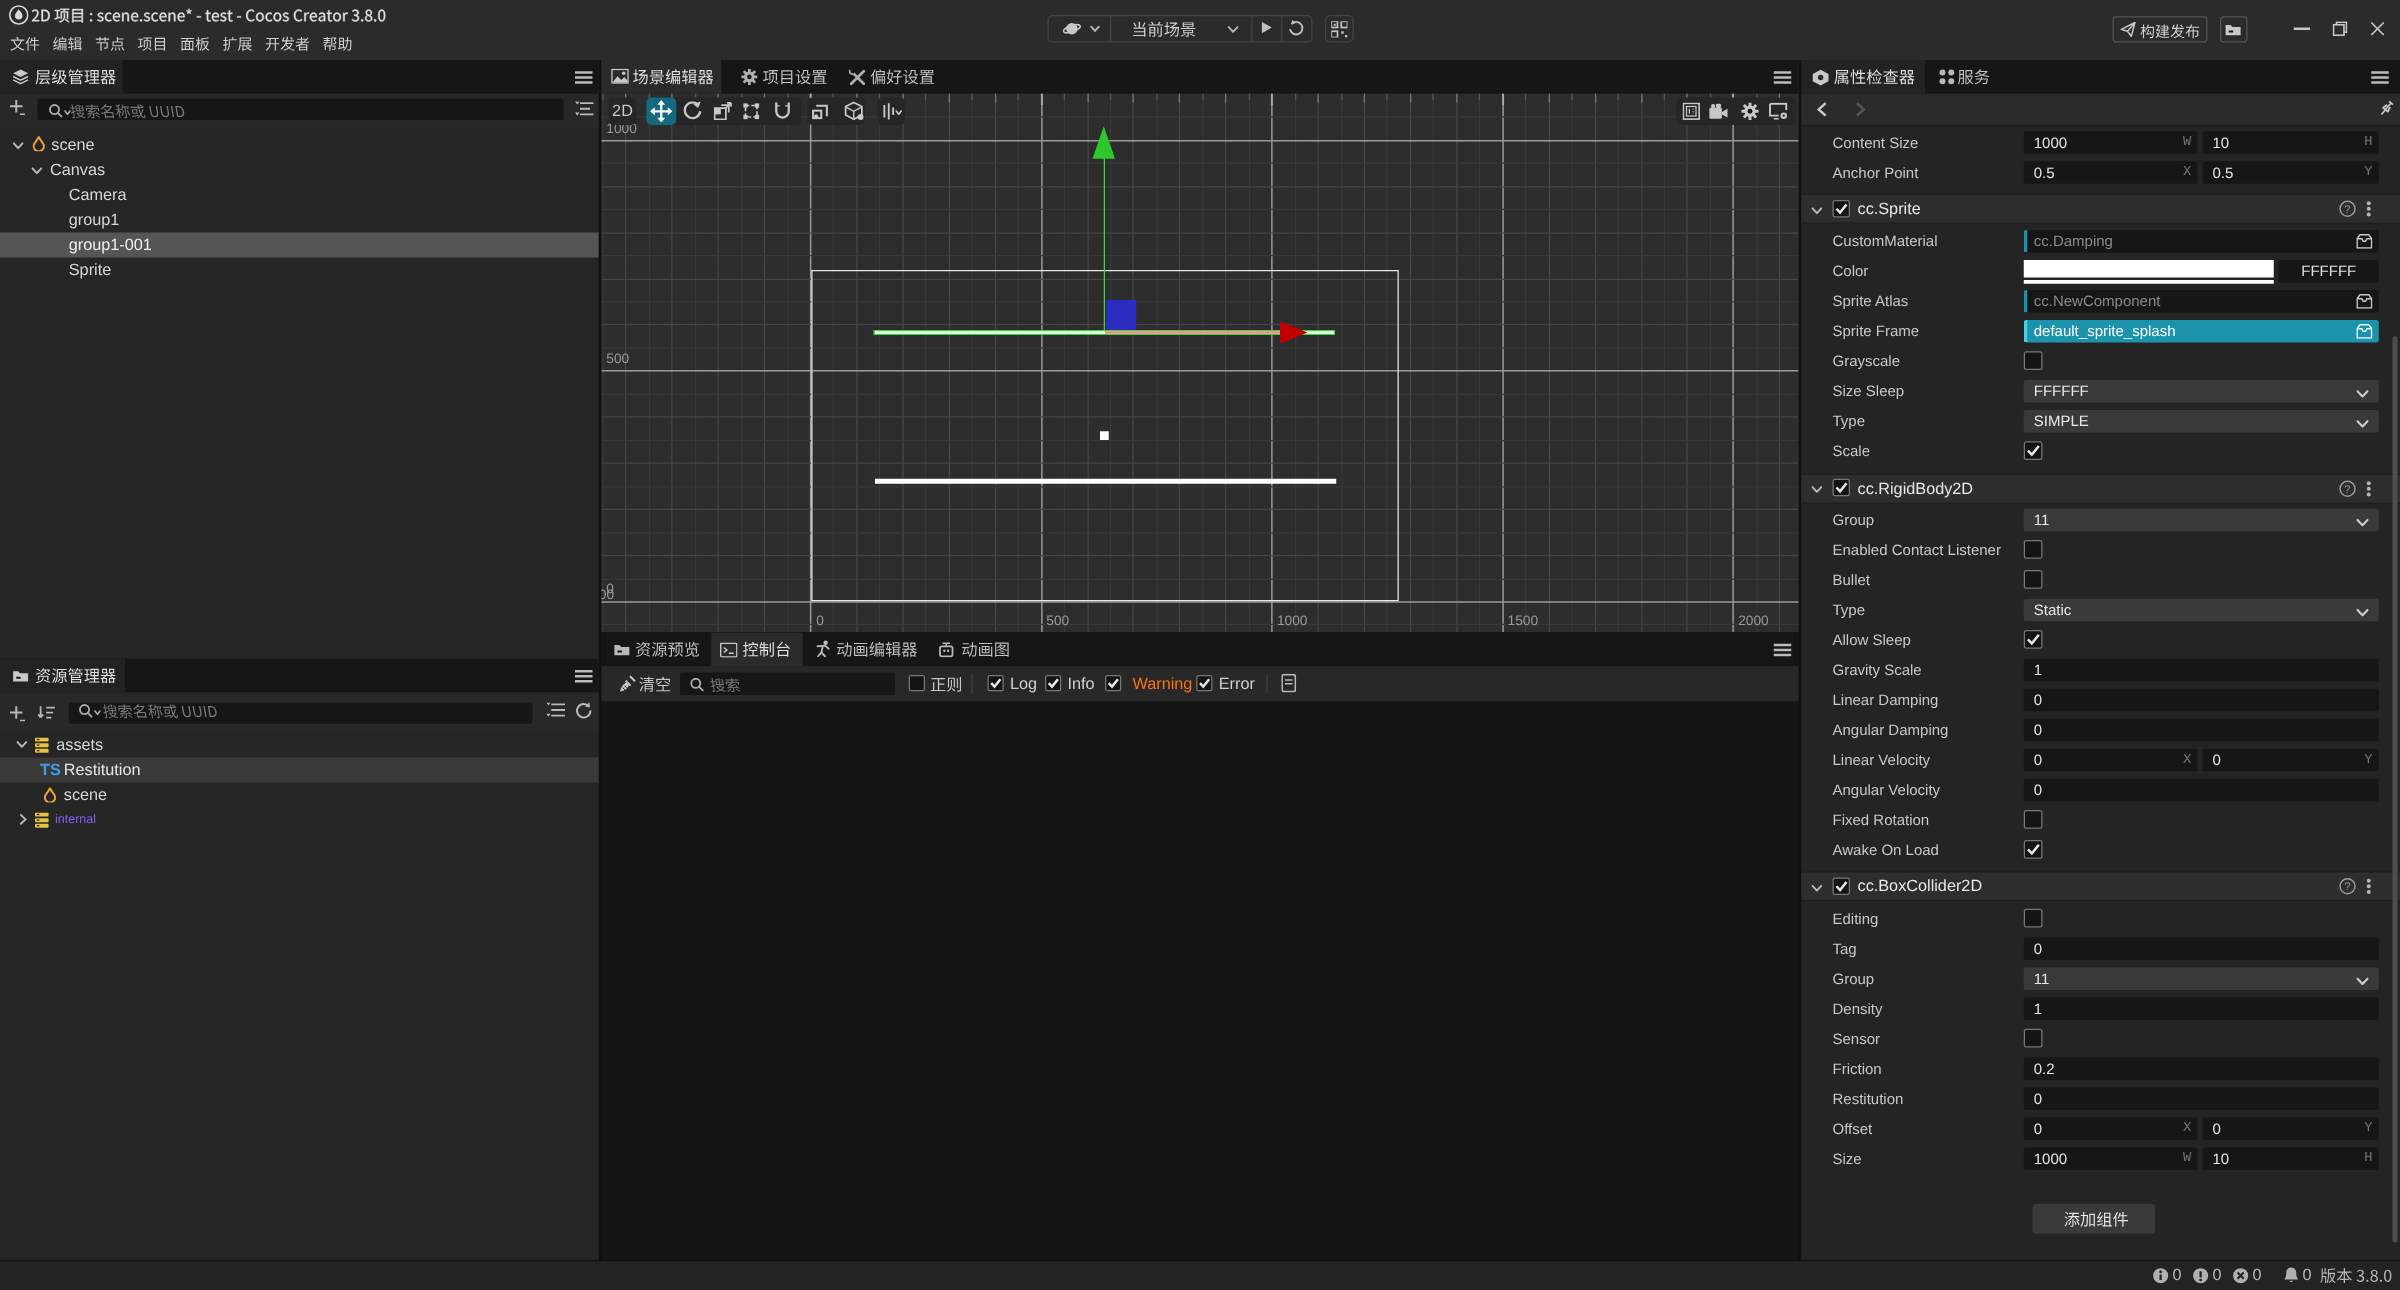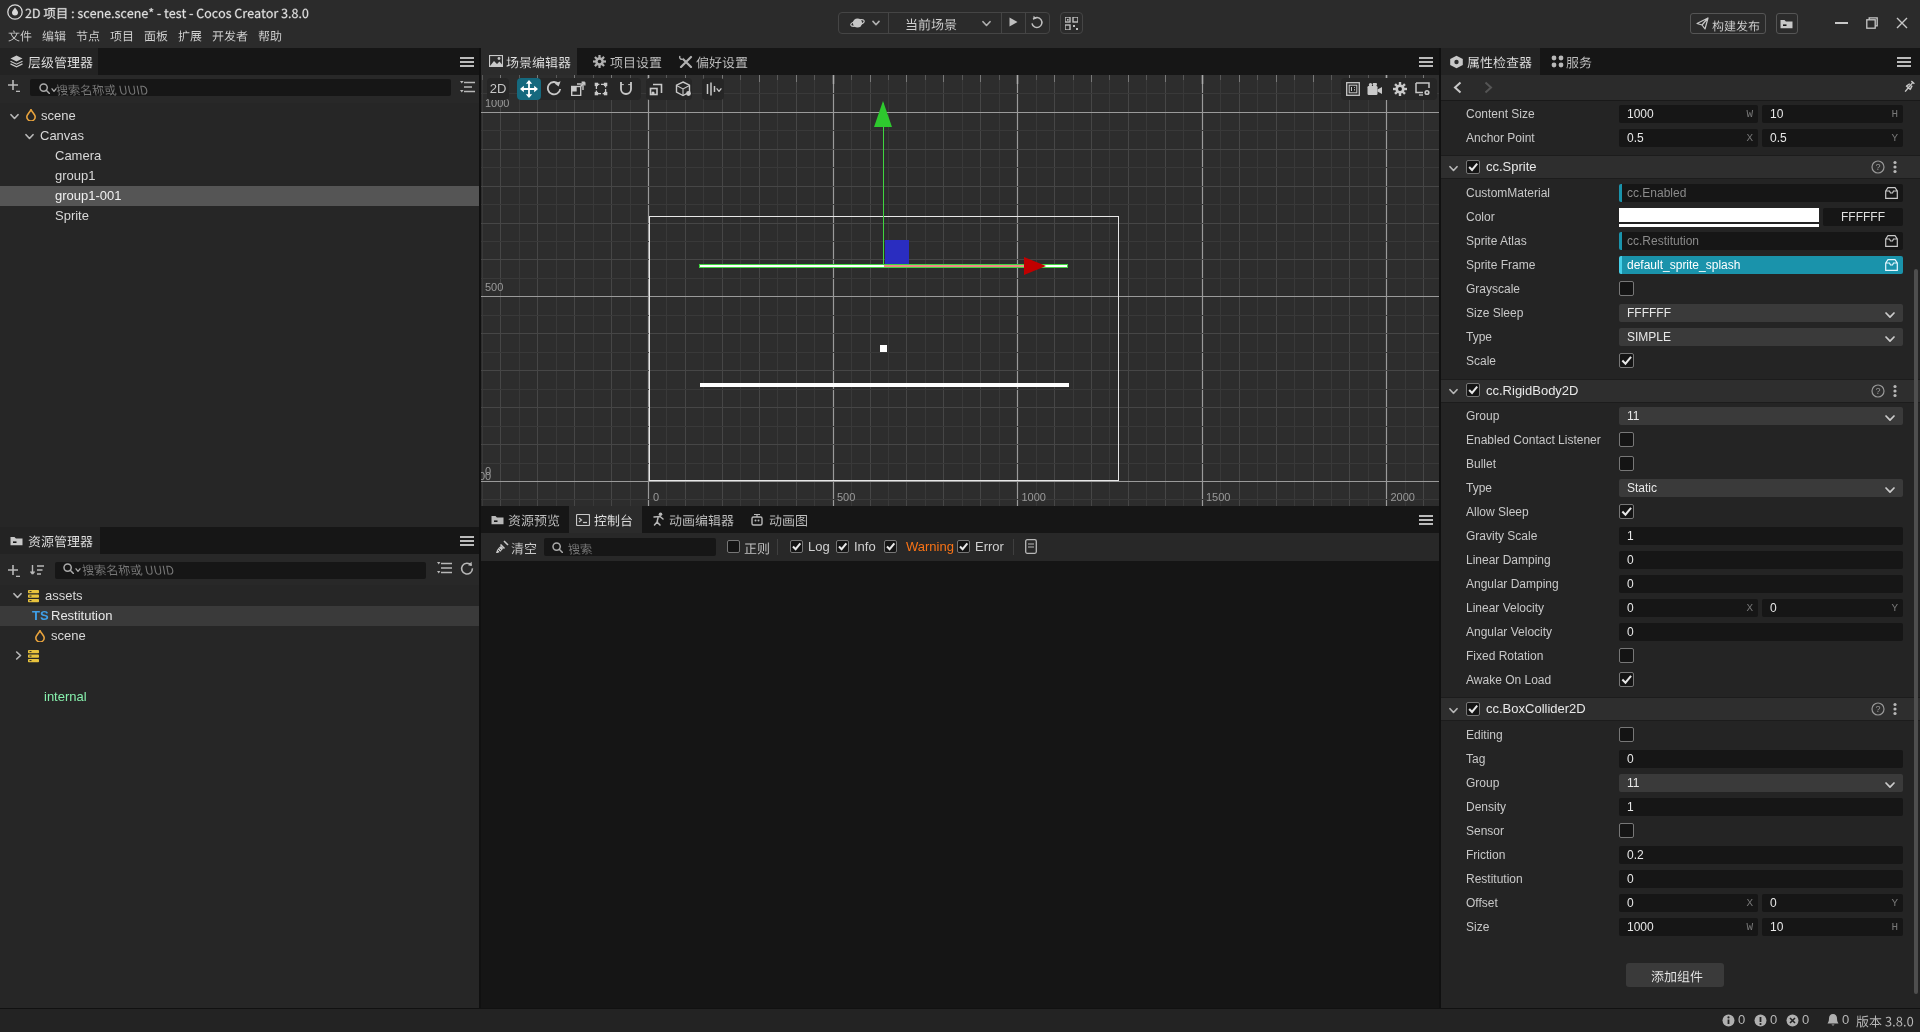--- a/index.html
+++ b/index.html
@@ -412,21 +412,21 @@
       <path d="M2.6999999999999997 1 L6.4799999999999995 4.5 L2.6999999999999997 8" fill="none" stroke="#b8b8b8" stroke-width="1.6" stroke-linecap="round" stroke-linejoin="round"></path>
     </svg>
 <svg class="abs" style="left:28px;top:123px" width="11" height="13">
       <rect x="0" y="0" width="11" height="3.2" rx="0.8" fill="#e8c33d"></rect>
       <rect x="1.5" y="1.1" width="2" height="1" fill="#262626"></rect>
       <rect x="0" y="4.5" width="11" height="3.2" rx="0.8" fill="#e8c33d"></rect>
       <rect x="1.5" y="5.6" width="2" height="1" fill="#262626"></rect>
       <rect x="0" y="9" width="11" height="3.2" rx="0.8" fill="#e8c33d"></rect>
       <rect x="1.5" y="10.1" width="2" height="1" fill="#262626"></rect>
     </svg>
-<div class="abs" style="left:44px;top:119.2px;font-size:13px;font-weight:normal;font-style:normal;color:#86efac;line-height:19.5px;white-space:nowrap;margin-top:41px;">internal</div>
+<div class="abs" style="left:44px;top:119.2px;font-size:10px;font-weight:normal;font-style:normal;color:#8b5cf6;line-height:19.5px;white-space:nowrap;">internal</div>
 </div>
 <div class="panel" style="left:481px;top:48px;width:958px;height:458px;background:#2d2d2d">
 <div class="tabbar" style="left:0;top:0;width:958px;height:27px"></div>
 <div class="tab" style="left:0;width:96px"></div>
 <svg class="abs" style="left:8px;top:7px" width="14" height="12">
       <rect x="0.5" y="0.5" width="13" height="11" fill="none" stroke="#c8c8c8" stroke-width="1.2"></rect>
       <path d="M1 11 L5 6 L8 9 L10.5 6.5 L13 9.5 V11 Z" fill="#c8c8c8"></path>
       <circle cx="10" cy="3.5" r="1.4" fill="#c8c8c8"></circle>
     </svg>
 <div class="abs " style="left:25px;top:7.0px"><svg width="65.0" height="13" style="overflow:visible">
@@ -872,31 +872,31 @@
       <circle cx="7" cy="7" r="6" fill="none" stroke="#999" stroke-width="1.2"></circle>
       <text x="7" y="10" font-size="9" fill="#999" text-anchor="middle" font-family="Liberation Sans">?</text>
     </svg>
 <svg class="abs" style="left:452px;top:112px" width="4" height="14">
       <circle cx="2" cy="2.5" r="1.6" fill="#b8b8b8"></circle>
       <circle cx="2" cy="7" r="1.6" fill="#b8b8b8"></circle>
       <circle cx="2" cy="11.5" r="1.6" fill="#b8b8b8"></circle>
     </svg>
 <div class="lbl" style="left:25px;top:133px">CustomMaterial</div>
 <div class="abs" style="left:178px;top:136px;width:284px;height:18px;background:#161616;border-radius:2px;border-left:3px solid #1a93ab"></div>
-<div class="abs" style="left:186px;top:136px;color:#8a8a8a;font-size:12px;line-height:18px">cc.Enabled</div>
+<div class="abs" style="left:186px;top:136px;color:#8a8a8a;font-size:12px;line-height:18px">cc.Damping</div>
 <svg class="abs" style="left:444px;top:138.5px" width="13" height="12">
       <path d="M0.7 4 L3 0.7 H10 L12.3 4 V11.3 H0.7 Z M0.7 4 H4.5 L5.5 6 H7.5 L8.5 4 H12.3" fill="none" stroke="#c8c8c8" stroke-width="1.2"></path>
     </svg>
 <div class="lbl" style="left:25px;top:157px">Color</div>
 <div class="abs" style="left:178px;top:160px;width:200px;height:14px;background:#fff"></div>
 <div class="abs" style="left:178px;top:176px;width:200px;height:2.5px;background:#fff"></div>
 <div class="abs" style="left:382px;top:160px;width:80px;height:18px;background:#161616;border-radius:2px;color:#e0e0e0;font-size:12px;line-height:18px;text-align:center">FFFFFF</div>
 <div class="lbl" style="left:25px;top:181px">Sprite Atlas</div>
 <div class="abs" style="left:178px;top:184px;width:284px;height:18px;background:#161616;border-radius:2px;border-left:3px solid #1a93ab"></div>
-<div class="abs" style="left:186px;top:184px;color:#8a8a8a;font-size:12px;line-height:18px">cc.Restitution</div>
+<div class="abs" style="left:186px;top:184px;color:#8a8a8a;font-size:12px;line-height:18px">cc.NewComponent</div>
 <svg class="abs" style="left:444px;top:186.5px" width="13" height="12">
       <path d="M0.7 4 L3 0.7 H10 L12.3 4 V11.3 H0.7 Z M0.7 4 H4.5 L5.5 6 H7.5 L8.5 4 H12.3" fill="none" stroke="#c8c8c8" stroke-width="1.2"></path>
     </svg>
 <div class="lbl" style="left:25px;top:205px">Sprite Frame</div>
 <div class="abs" style="left:178px;top:208px;width:284px;height:18px;background:#1a93ab;border-radius:2px;border-left:3px solid #45cfe8"></div>
 <div class="abs" style="left:186px;top:208px;color:#fff;font-size:12px;line-height:18px">default_sprite_splash</div>
 <svg class="abs" style="left:444px;top:210.5px" width="13" height="12">
       <path d="M0.7 4 L3 0.7 H10 L12.3 4 V11.3 H0.7 Z M0.7 4 H4.5 L5.5 6 H7.5 L8.5 4 H12.3" fill="none" stroke="#e8f8ff" stroke-width="1.2"></path>
     </svg>
 <div class="lbl" style="left:25px;top:229px">Grayscale</div>

